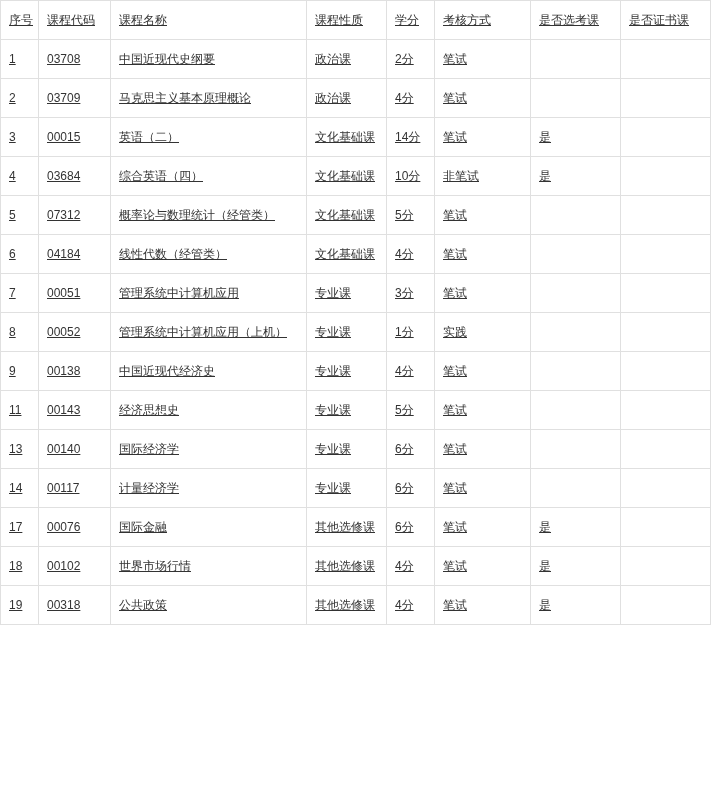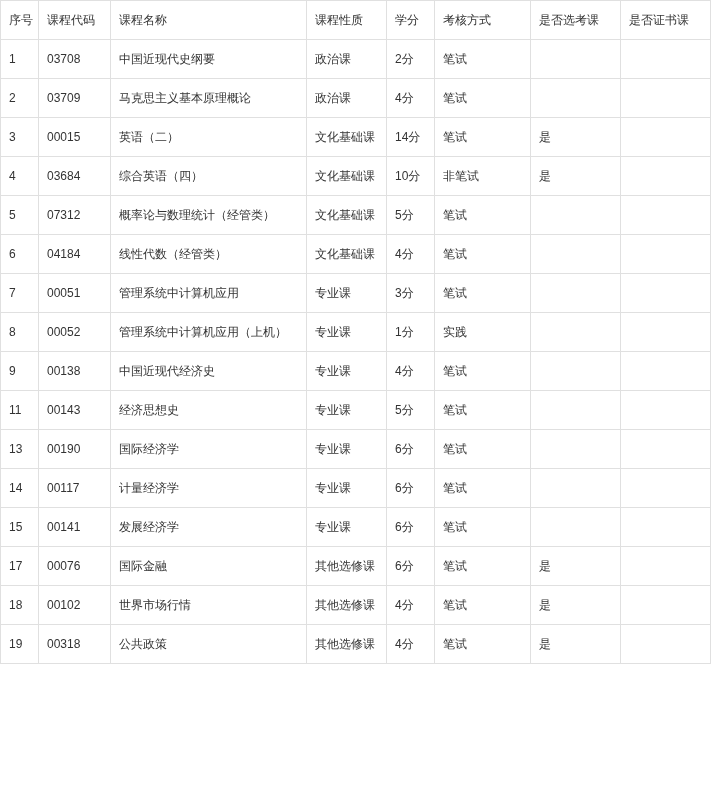--- a/index.html
+++ b/index.html
@@ -17,20 +17,21 @@
   .table-wrap {
     width: 712px;
     margin: 0;
     padding: 0;
   }
   table.course-table {
     border-collapse: collapse;
     width: 644px;
     table-layout: fixed;
     font-size: 12px;
+    text-decoration: underline;
   }
   table.course-table th,
   table.course-table td {
     border: 1px solid #e0e0e0;
     padding: 0 8px;
     height: 38px;
     line-height: 18px;
     text-align: left;
     vertical-align: middle;
     font-weight: normal;
@@ -176,42 +177,32 @@
         <td>00143</td>
         <td>经济思想史</td>
         <td>专业课</td>
         <td>5分</td>
         <td>笔试</td>
         <td></td>
         <td></td>
       </tr>
       <tr>
         <td>13</td>
-        <td>00190</td>
+        <td>00140</td>
         <td>国际经济学</td>
         <td>专业课</td>
         <td>6分</td>
         <td>笔试</td>
         <td></td>
         <td></td>
       </tr>
       <tr>
         <td>14</td>
         <td>00117</td>
         <td>计量经济学</td>
-        <td>专业课</td>
-        <td>6分</td>
-        <td>笔试</td>
-        <td></td>
-        <td></td>
-      </tr>
-      <tr>
-        <td>15</td>
-        <td>00141</td>
-        <td>发展经济学</td>
         <td>专业课</td>
         <td>6分</td>
         <td>笔试</td>
         <td></td>
         <td></td>
       </tr>
       <tr>
         <td>17</td>
         <td>00076</td>
         <td>国际金融</td>

